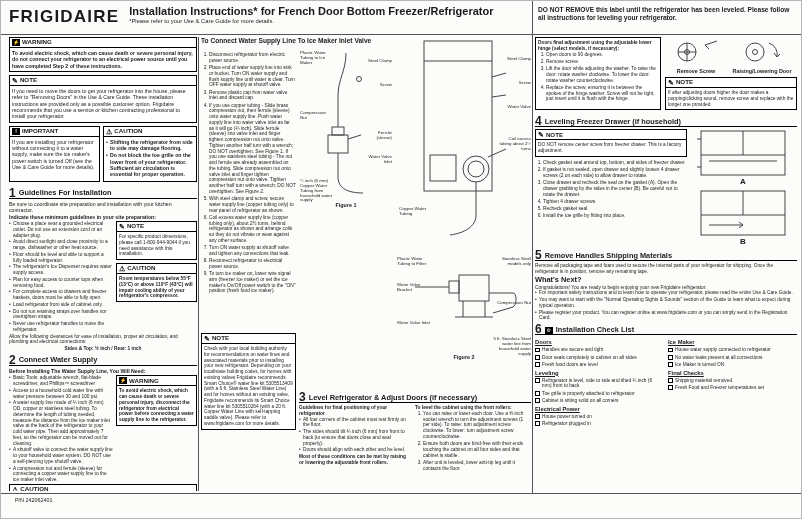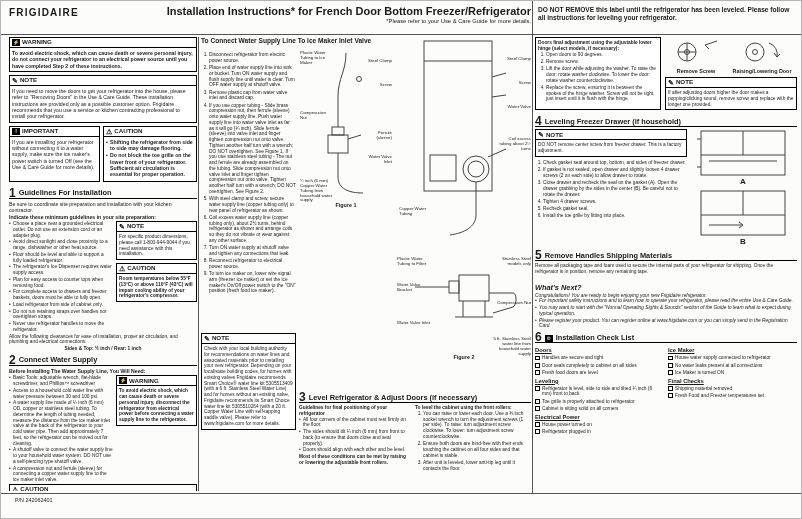--- a/index.html
+++ b/index.html
@@ -6,22 +6,22 @@
   *{box-sizing:border-box;}
   .page{position:relative;width:802px;height:519px;background:#fcfcfa;color:#1a1a1a;
         font-family:"Liberation Sans",sans-serif;overflow:hidden;border:1px solid #b5b5b5;margin:0 auto;}
   .small{font-size:5.2px;line-height:1.22;}
   .xsmall{font-size:4.8px;line-height:1.2;}
   .tiny{font-size:4.4px;line-height:1.12;}
   .bold{font-weight:bold;}
 
   
   .hdr{position:absolute;top:4px;left:8px;width:522px;display:flex;align-items:flex-start;gap:10px;}
-  .brand{font-weight:bold;font-size:10px;letter-spacing:1.2px;line-height:1;padding-top:3px;}
-  .titles{flex:1;text-align:right;}
+  .brand{font-weight:bold;font-size:17px;letter-spacing:1.2px;line-height:1;padding-top:3px;}
+  .titles{flex:1;text-align:left;}
   .title{font-size:11px;font-weight:bold;line-height:1.1;}
   .subtitle{font-size:5.8px;margin-top:1px;}
   .dnr{position:absolute;top:5px;left:537px;width:257px;font-size:6.6px;font-weight:600;line-height:1.25;}
 
   .hrline{position:absolute;height:1px;background:#555;}
   #hr-top{top:33px;left:0;width:802px;}
   #hr-bottom{top:492px;left:0;width:802px;}
   .vr{position:absolute;width:1px;background:#555;}
   #vr1{left:197px;top:36px;height:454px;}
   #vr2{left:531px;top:0;height:492px;}
@@ -90,21 +90,21 @@
   
   .c3row1{display:flex;gap:4px;}
   .doorsbox{width:126px;}
   .c3r1r{width:132px;display:flex;flex-direction:column;}
   .figs2{display:flex;gap:4px;margin-bottom:3px;}
   .hingefig{width:62px;}
   .c3s4row{display:flex;gap:4px;}
   .c3s4l{width:152px;}
   .c3s4r{width:104px;display:flex;flex-direction:column;gap:2px;}
   .figletter{font-size:8px;font-weight:bold;text-align:center;}
-  .wn{margin-top:8px;font-style:italic;}
+  .wn{margin-top:0;}
   .wnt{font-size:7.4px;font-weight:bold;margin-bottom:1px;}
   .cl2col{display:flex;gap:8px;}
   .clcol{width:125px;}
   .clh{font-weight:bold;font-size:5.8px;text-decoration:underline;margin:2px 0 1px;}
   .cbrow{display:flex;gap:2.5px;margin-bottom:1.5px;}
   .cb{flex:0 0 auto;width:4.5px;height:4.5px;border:1px solid #000;margin-top:0.5px;background:#fff;}
 
   
   .footer{position:absolute;left:8px;top:496px;width:786px;display:flex;justify-content:space-between;align-items:center;}
   .ftext{font-size:9px;font-weight:bold;}

